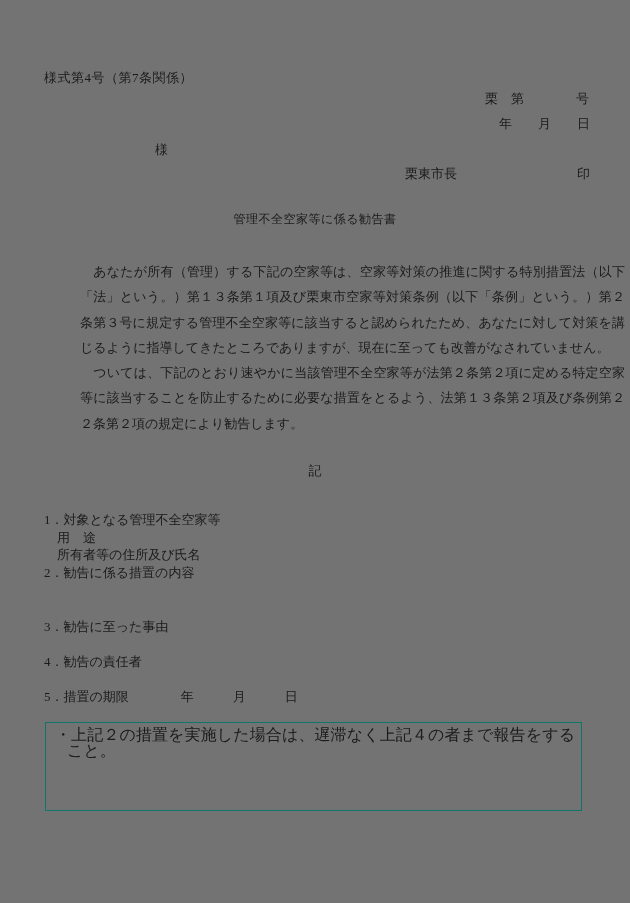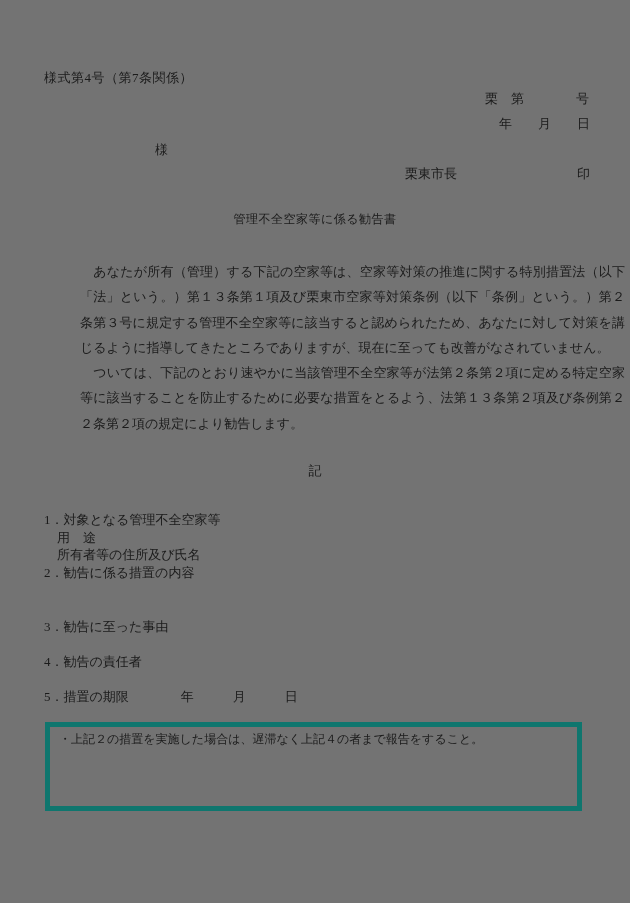--- a/index.html
+++ b/index.html
@@ -93,23 +93,23 @@
   .list-item-3 { position: absolute; left: 44px; top: 618px; }
   .list-item-4 { position: absolute; left: 44px; top: 653px; }
   .list-item-5 { position: absolute; left: 44px; top: 688px; white-space: pre; }
   .note-box {
     position: absolute;
     left: 45px;
     top: 722px;
     width: 537px;
     height: 89px;
     box-sizing: border-box;
-    border: 5px solid #0f766e;
+    border: 1px solid #0f766e;
     padding: 4px 6px 12px 9px;
-    font-size: 12px;
+    font-size: 16px;
     line-height: 16.2px;
   }
   .note-box p {
     margin: 0;
     padding-left: 12px;
     text-indent: -12px;
     text-align: justify;
   }
 </style>
 </head>

